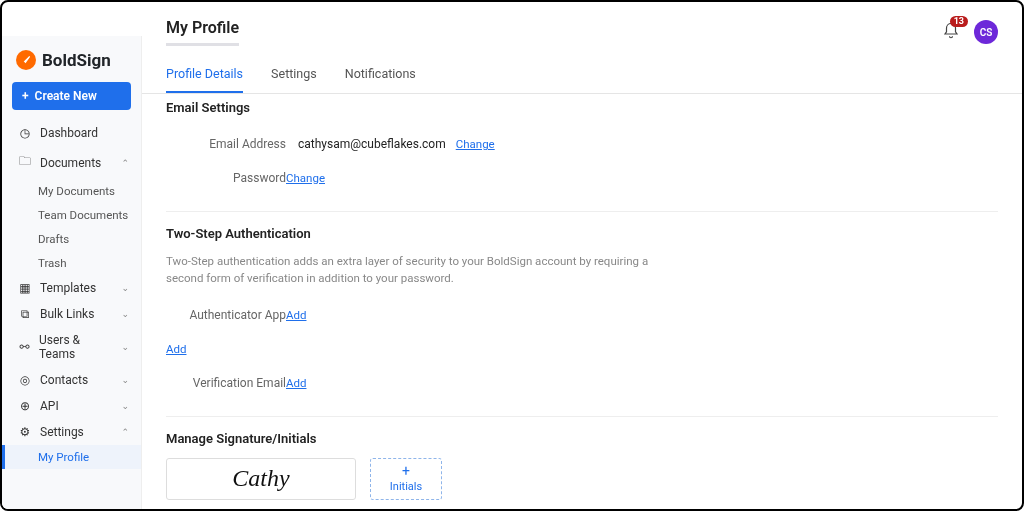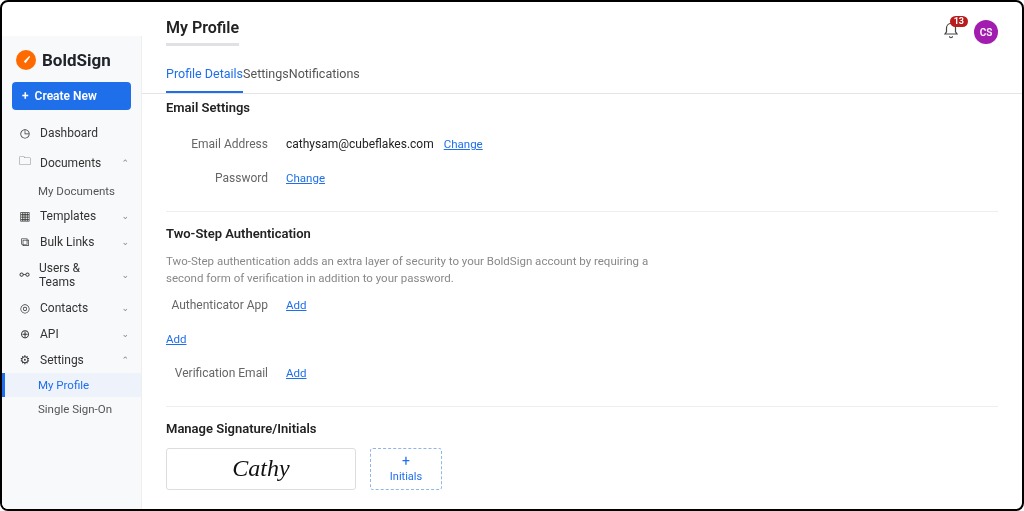--- a/index.html
+++ b/index.html
@@ -117,29 +117,30 @@
     color: #fff;
     font-size: 9px;
     font-weight: 700;
     border-radius: 8px;
     padding: 1px 4px;
     line-height: 1;
   }
   .avatar {
     width: 24px; height: 24px;
     border-radius: 50%;
-    background: #a21caf;
+    background: #6d28d9;
     color: #fff;
     font-size: 10px;
     font-weight: 600;
     display: flex; align-items: center; justify-content: center;
     cursor: pointer;
   }
   .tabs {
     display: flex;
+    gap: 28px;
     padding: 10px 24px 0 24px;
     border-bottom: 1px solid #e5e5e5;
   }
   .tab {
     font-size: 12.5px;
     color: #555;
     padding-bottom: 10px;
     cursor: pointer;
     border-bottom: 2px solid transparent;
   }
@@ -161,36 +162,36 @@
   .field-row {
     display: flex;
     align-items: center;
     padding: 10px 0;
   }
   .field-label {
     width: 120px;
     text-align: right;
     font-size: 12px;
     color: #666;
-    padding-right: 18px;
   }
   .field-value {
     font-size: 12px;
     color: #222;
+    margin-left: 12px;
   }
   .link {
     color: #1f6feb;
     font-size: 11.5px;
     cursor: pointer;
     margin-left: 10px;
     text-decoration: underline;
   }
   .link-solo { margin-left: 0; }
   .divider { border-top: 1px solid #eee; margin: 16px 0 14px 0; }
-  .desc { font-size: 11.5px; color: #888; line-height: 1.5; max-width: 520px; }
+  .desc { font-size: 11.5px; color: #888; line-height: 1.5; max-width: 520px; margin-bottom: 10px; }
   .sig-row { display: flex; gap: 14px; align-items: center; margin-top: 6px; }
   .sig-box {
     width: 190px; height: 42px;
     border: 1px solid #ddd;
     border-radius: 3px;
     display: flex; align-items: center; justify-content: center;
     font-family: "Brush Script MT", "Segoe Script", cursive;
     font-size: 24px;
     color: #111;
     font-style: italic;
@@ -232,20 +233,23 @@
         <span class="nav-icon">◷</span>
         <span>Dashboard</span>
       </div>
 
       <div class="nav-item">
         <span class="nav-icon">🗀</span>
         <span>Documents</span>
         <span class="chev">⌃</span>
       </div>
       <div class="sub-item">My Documents</div>
+      <div class="sub-item">Team Documents</div>
+      <div class="sub-item">Drafts</div>
+      <div class="sub-item">Trash</div>
 
       <div class="nav-item">
         <span class="nav-icon">▦</span>
         <span>Templates</span>
         <span class="chev">⌄</span>
       </div>
       <div class="nav-item">
         <span class="nav-icon">⧉</span>
         <span>Bulk Links</span>
         <span class="chev">⌄</span>
@@ -264,21 +268,20 @@
         <span class="nav-icon">⊕</span>
         <span>API</span>
         <span class="chev">⌄</span>
       </div>
       <div class="nav-item">
         <span class="nav-icon">⚙</span>
         <span>Settings</span>
         <span class="chev">⌃</span>
       </div>
       <div class="sub-item active">My Profile</div>
-      <div class="sub-item">Single Sign-On</div>
 
       <div class="nav-item">
         
         
       </div>
     </nav>
   </aside>
 
   <main class="main">
     <div class="header">

